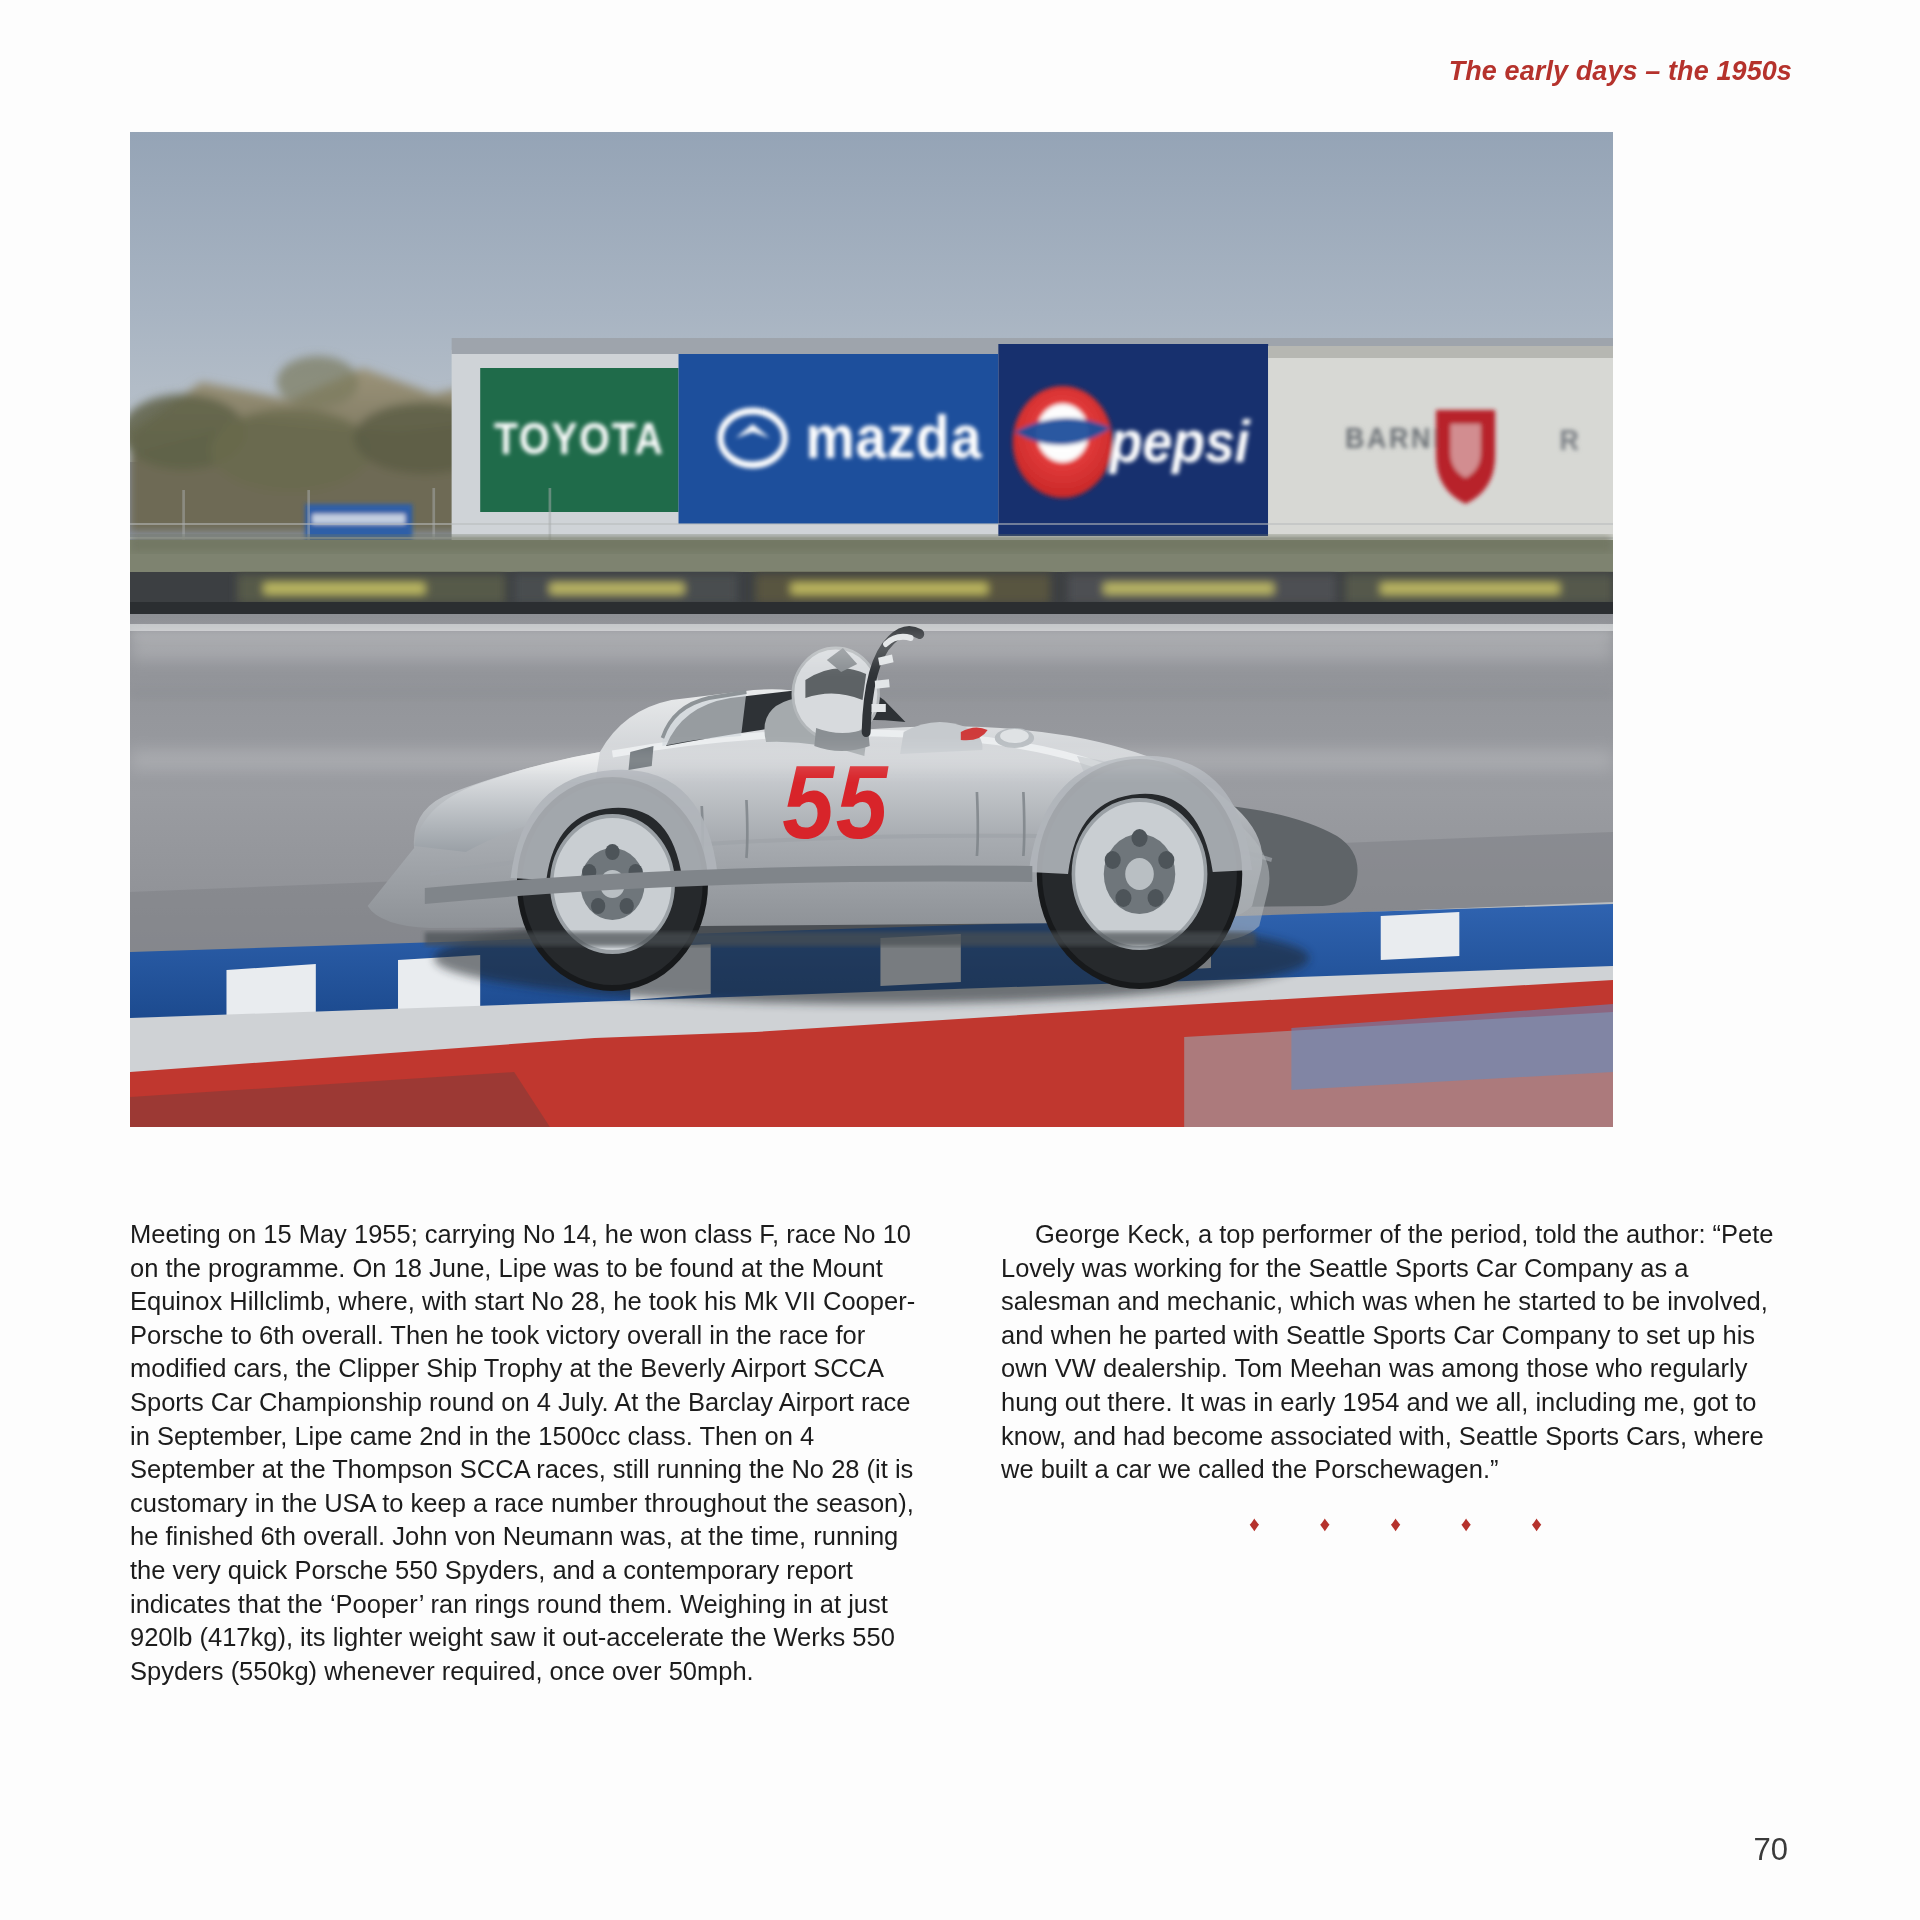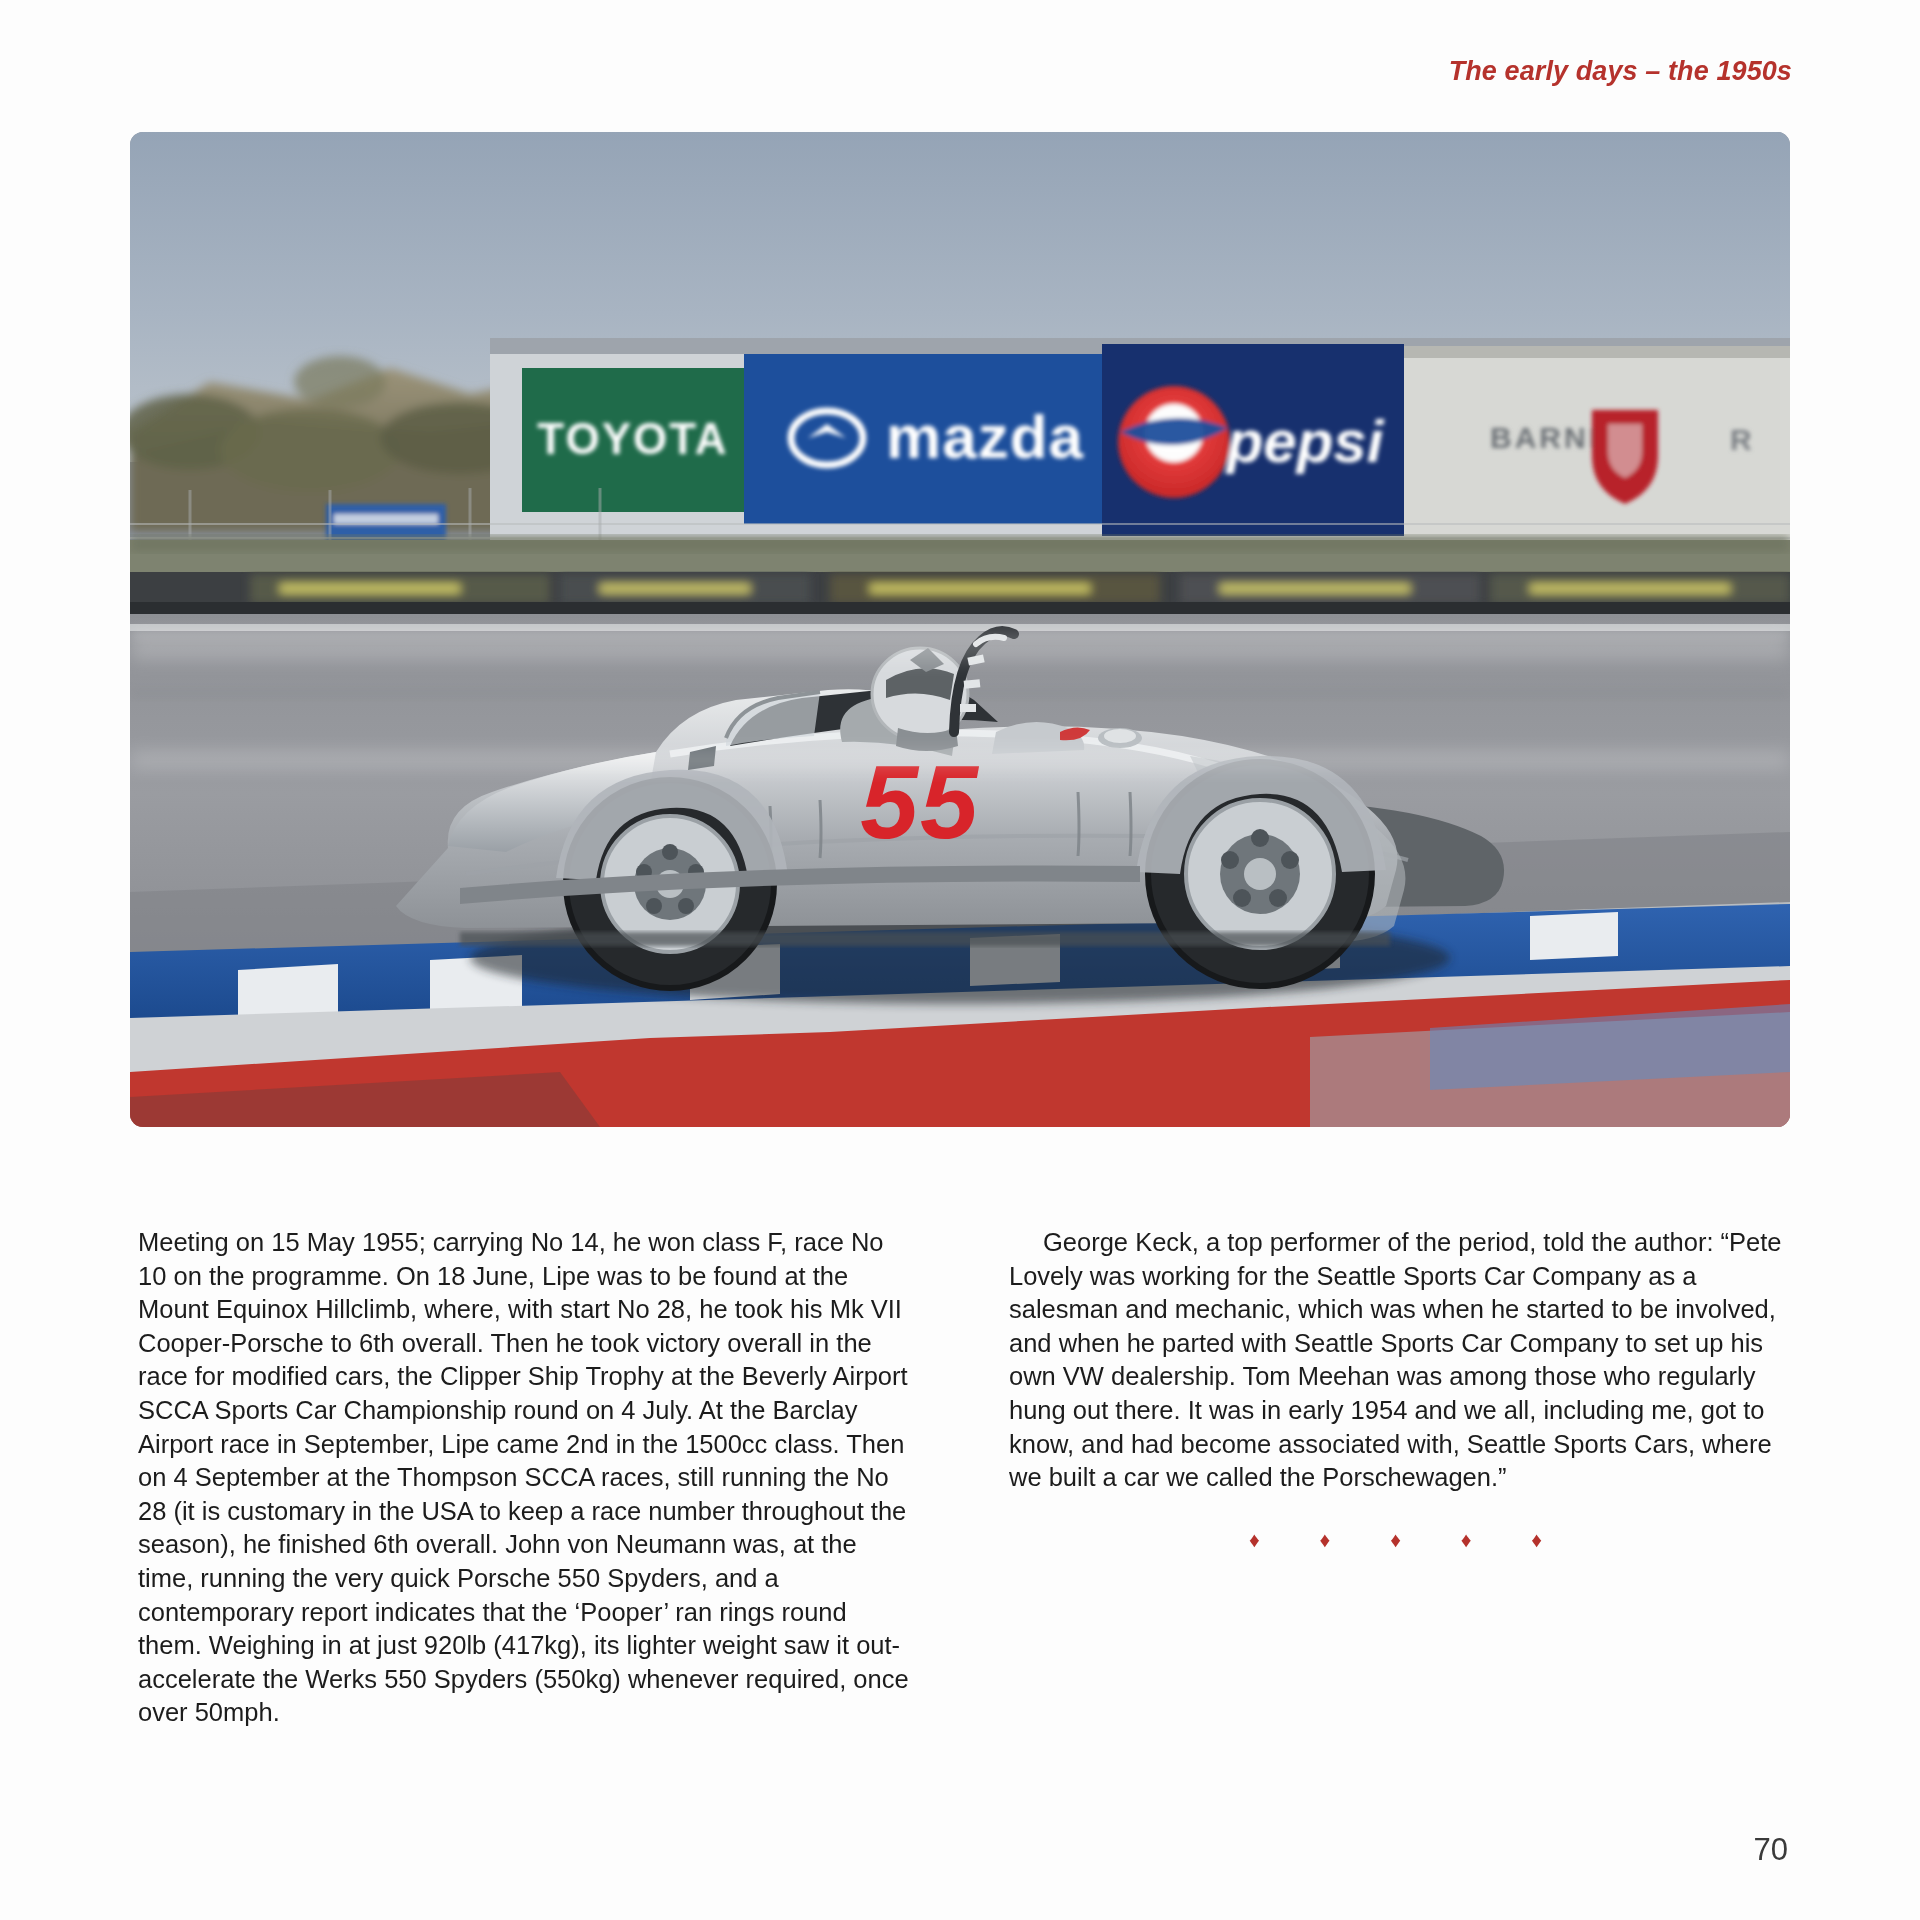--- a/index.html
+++ b/index.html
@@ -31,25 +31,24 @@
     color: #b5322c;
     text-align: center;
     white-space: nowrap;
   }
 
   
   .photo-frame {
     position: absolute;
     left: 130px;
     top: 132px;
-    width: 1660px;
+    width: 1483px;
     height: 995px;
     overflow: hidden;
     background: #8b93a0;
-    border-radius: 13px;
   }
   .photo-frame svg { display: block; width: 100%; height: 100%; }
 
   
   .photo-caption {
     position: absolute;
     left: 130px;
     top: 1148px;
     width: 1660px;
     text-align: center;
@@ -67,21 +66,21 @@
     width: 1660px;
     display: flex;
     gap: 82px;
   }
   .col {
     width: 789px;
     font-size: 25.5px;
     line-height: 33.6px;
     color: #1c1c1c;
   }
-  .col p { margin: 8px; }
+  .col p { margin: 0; }
   .col p.indent { text-indent: 34px; }
 
   .sep-diamonds {
     text-align: center;
     color: #b5322c;
     font-size: 21px;
     letter-spacing: 27px;
     padding: 26px 0 26px 27px;
     line-height: 1;
     user-select: none;

